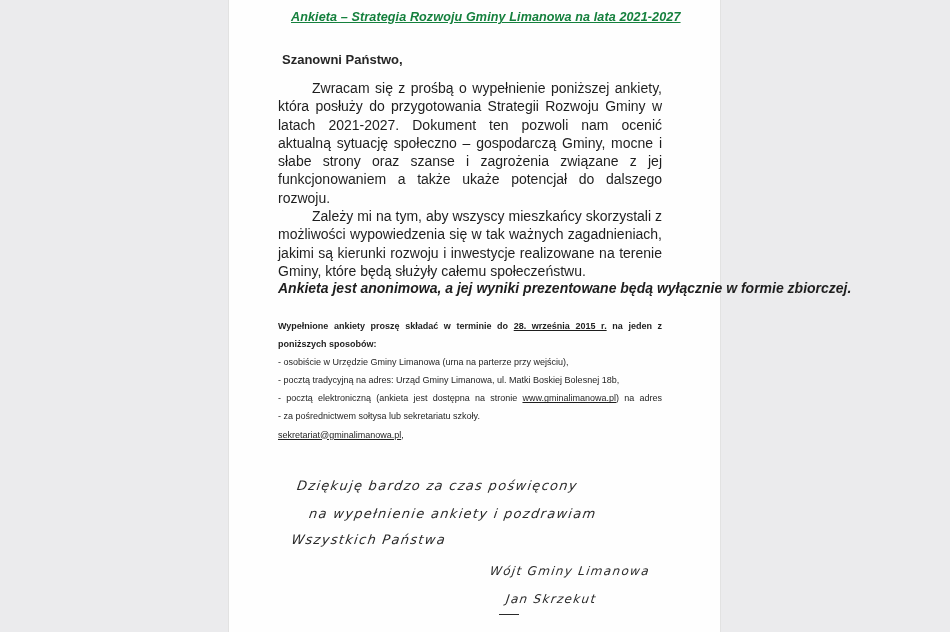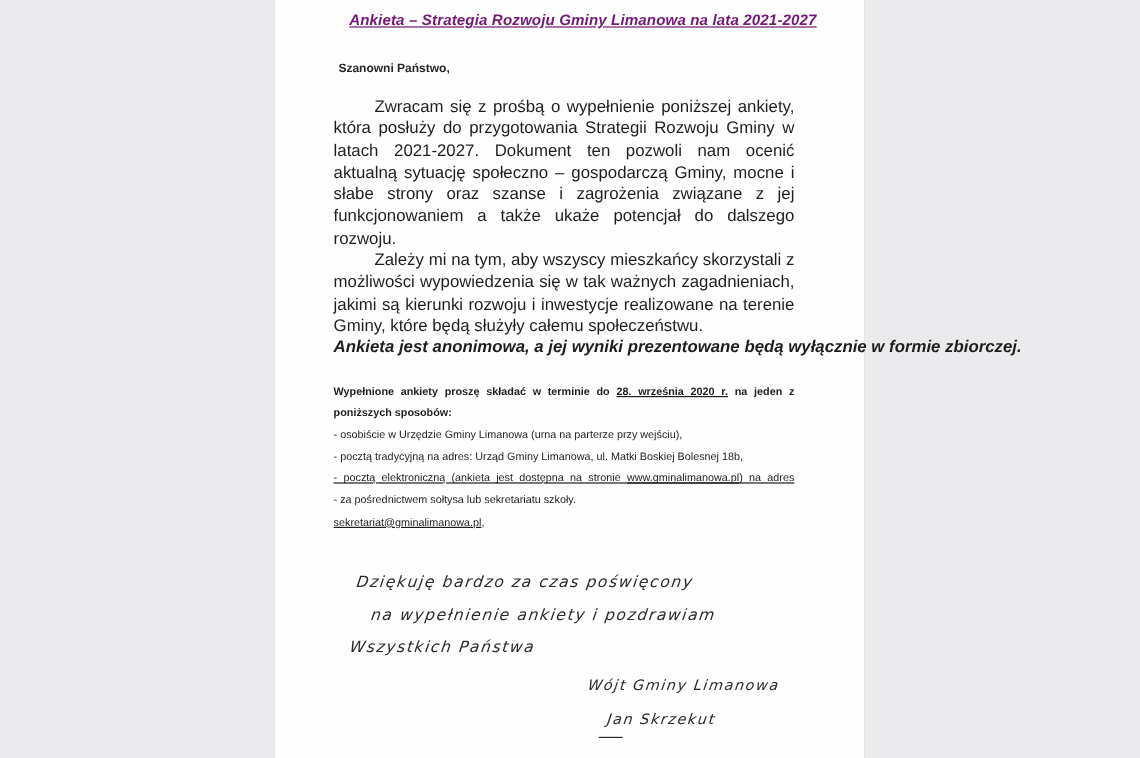--- a/index.html
+++ b/index.html
@@ -13,26 +13,26 @@
       position: absolute; left: 228px; top: 0; width: 493px; height: 632px;
       background: #fefefe;
       border-left: 1px solid #e2e2e2;
       border-right: 1px solid #e2e2e2;
       box-sizing: border-box;
       color: #1e1e1e;
     }
     .title {
       position: absolute; left: 62px; top: 10px;
       font-size: 12.6px; font-weight: bold; font-style: italic;
-      text-decoration: underline; color: #701a75; letter-spacing: 0.1px;
+      text-decoration: underline; color: #15803d; letter-spacing: 0.1px;
       white-space: nowrap;
     }
     .greeting {
       position: absolute; left: 53px; top: 52px;
-      font-size: 10px; font-weight: bold; color: #262626;
+      font-size: 13px; font-weight: bold; color: #262626;
     }
     .body {
       position: absolute; left: 49px; top: 79px; width: 384px;
       font-size: 14px; line-height: 18.3px; text-align: justify;
     }
     .body p { margin: 0; text-indent: 34px; }
     .anon {
       position: absolute; left: 49px; top: 280px;
       font-size: 14px; font-weight: bold; font-style: italic;
       white-space: nowrap;
@@ -71,25 +71,25 @@
   <div class="greeting">Szanowni Państwo,</div>
 
   <div class="body">
     <p>Zwracam się z prośbą o wypełnienie poniższej ankiety, która posłuży do przygotowania Strategii Rozwoju Gminy w latach 2021-2027. Dokument ten pozwoli nam ocenić aktualną sytuację społeczno – gospodarczą Gminy, mocne i słabe strony oraz szanse i zagrożenia związane z jej funkcjonowaniem a także ukaże potencjał do dalszego rozwoju.</p>
     <p>Zależy mi na tym, aby wszyscy mieszkańcy skorzystali z możliwości wypowiedzenia się w tak ważnych zagadnieniach, jakimi są kierunki rozwoju i inwestycje realizowane na terenie Gminy, które będą służyły całemu społeczeństwu.</p>
   </div>
 
   <div class="anon">Ankieta jest anonimowa, a jej wyniki prezentowane będą wyłącznie w formie zbiorczej.</div>
 
   <div class="submit">
-    <div class="lead"><span>Wypełnione ankiety proszę składać w terminie do </span><span class="u">28. września 2020 r.</span><span> na jeden z</span></div>
+    <div class="lead"><span>Wypełnione ankiety proszę składać w terminie do </span><span class="u">28. września 2015 r.</span><span> na jeden z</span></div>
     <div class="lead2">poniższych sposobów:</div>
     <div>- osobiście w Urzędzie Gminy Limanowa (urna na parterze przy wejściu),</div>
     <div>- pocztą tradycyjną na adres: Urząd Gminy Limanowa, ul. Matki Boskiej Bolesnej 18b,</div>
-    <div style="text-align: justify; text-align-last: justify; text-decoration: underline;"><span>- pocztą elektroniczną (ankieta jest dostępna na stronie </span><span class="u">www.gminalimanowa.pl</span><span>) na adres</span></div>
+    <div style="text-align: justify; text-align-last: justify;"><span>- pocztą elektroniczną (ankieta jest dostępna na stronie </span><span class="u">www.gminalimanowa.pl</span><span>) na adres</span></div>
     <div>- za pośrednictwem sołtysa lub sekretariatu szkoły.</div>
     <div><span class="u">sekretariat@gminalimanowa.pl</span><span>,</span></div>
   </div>
 
   <div class="handwriting">
     <div class="hw-line hw1">Dziękuję bardzo za czas poświęcony</div>
     <div class="hw-line hw2">na wypełnienie ankiety i pozdrawiam</div>
     <div class="hw-line hw3">Wszystkich Państwa</div>
     <div class="hw-line hw4">Wójt Gminy Limanowa</div>
     <div class="hw-line hw5">Jan Skrzekut</div>

